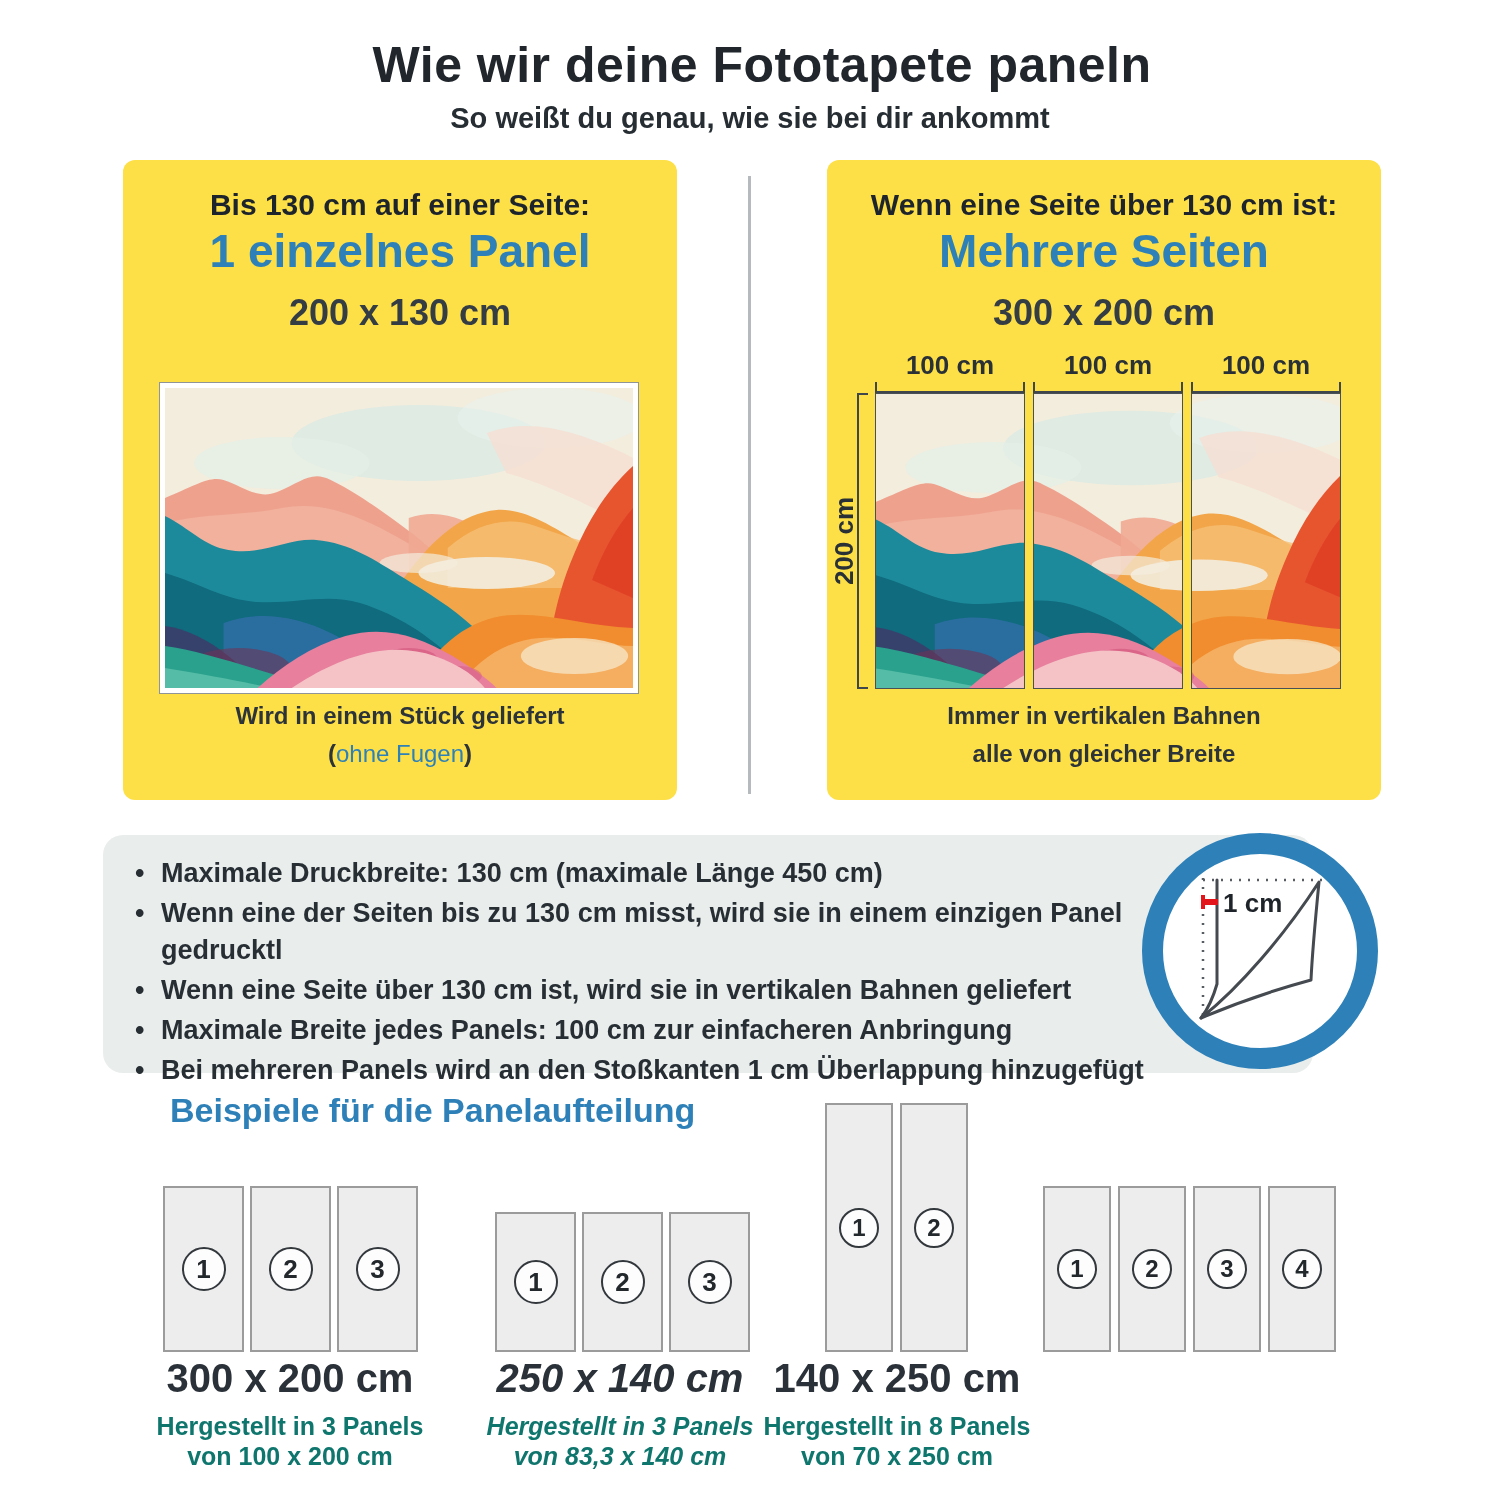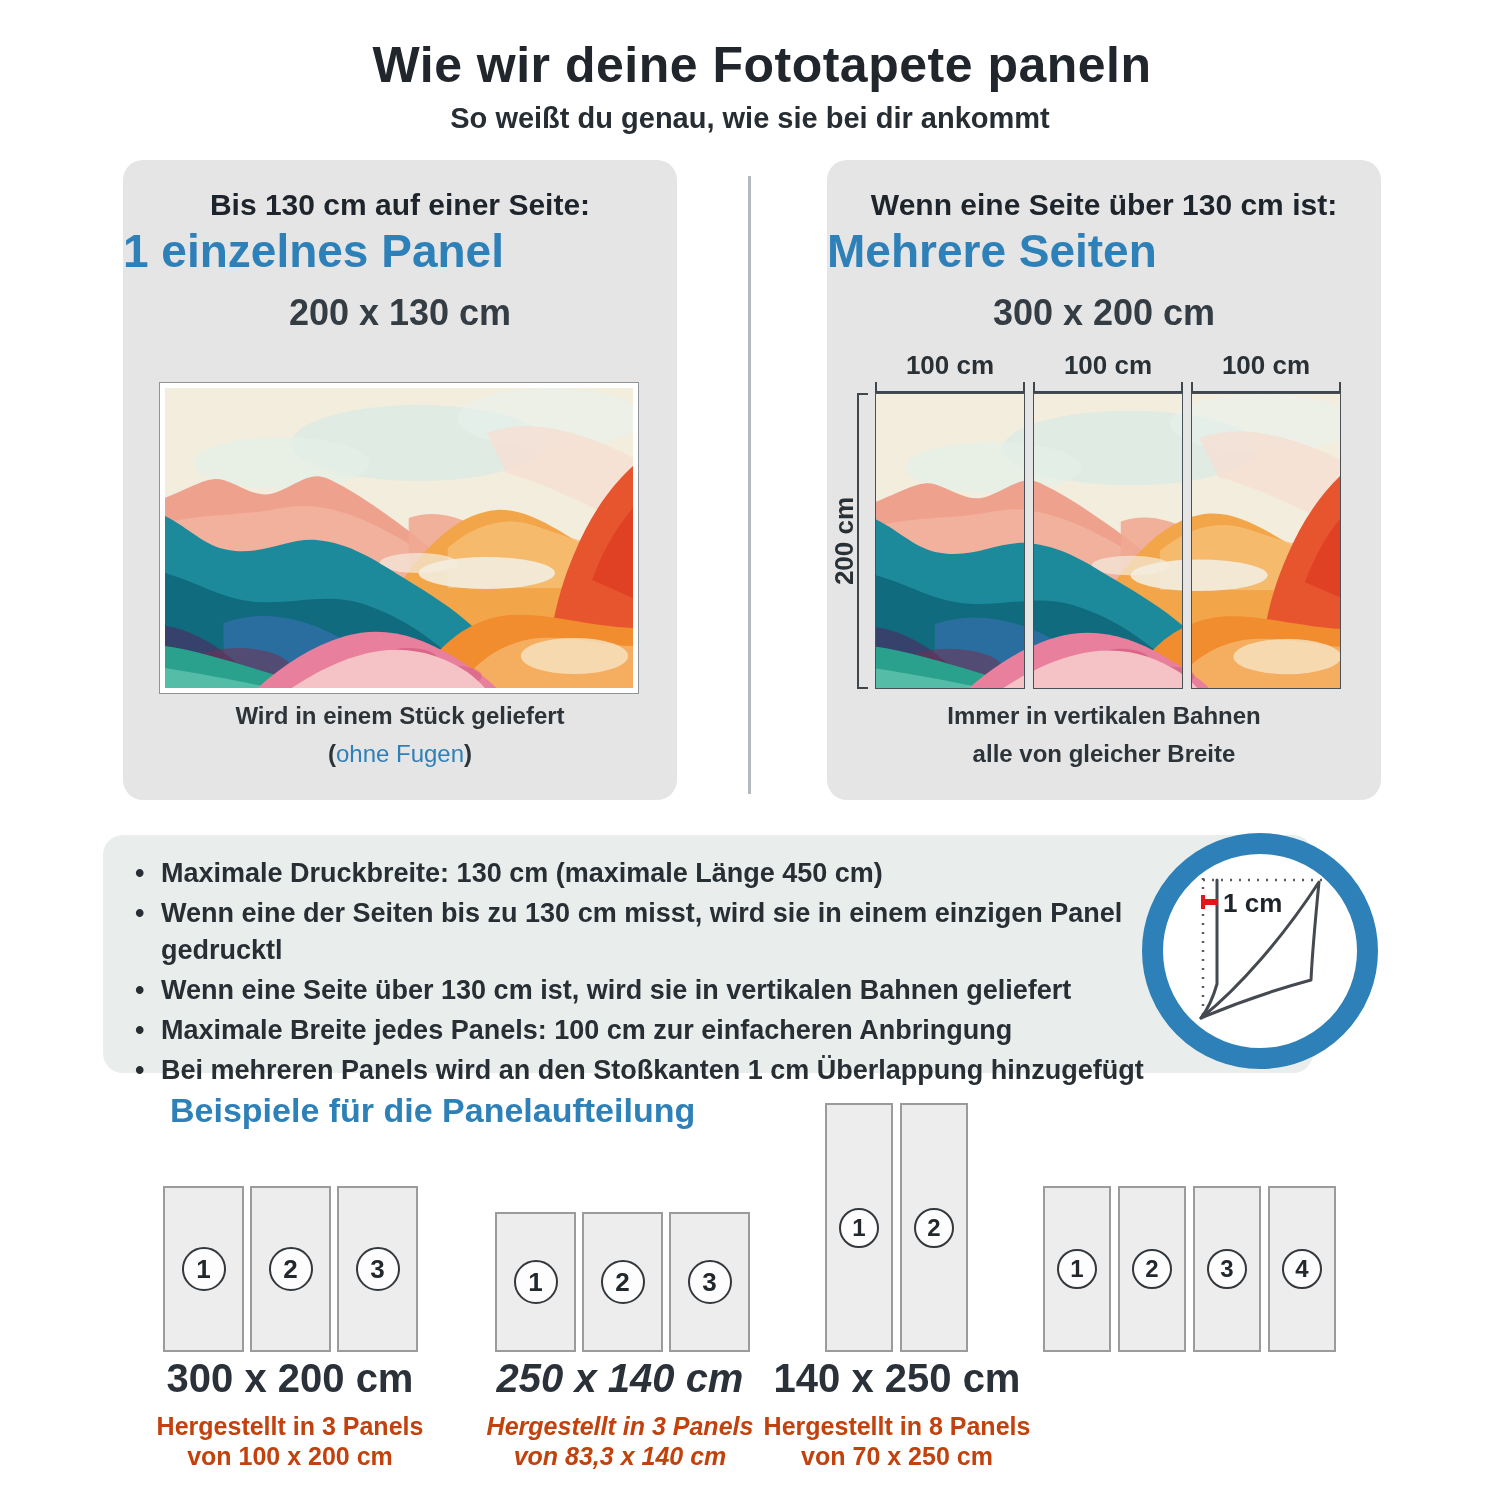--- a/index.html
+++ b/index.html
@@ -6,23 +6,23 @@
   .canvas{position:relative;width:1500px;height:1500px;background:#ffffff;overflow:hidden;
           font-family:"Liberation Sans",sans-serif;color:#232a31;}
   .abs{position:absolute;}
 
   
   .page-title{left:0;top:36px;width:1500px;text-align:center;font-size:50px;font-weight:bold;
               letter-spacing:.5px;color:#20262c;padding-left:12px;}
   .page-subtitle{left:0;top:102px;width:1500px;text-align:center;font-size:29px;font-weight:bold;color:#262d33;}
 
   
-  .card{background:#e5e5e5;border-radius:20px;width:554px;height:640px;}
+  .card{background:#fde047;border-radius:12px;width:554px;height:640px;}
   .card-cond{left:0;top:28px;width:100%;text-align:center;font-size:30px;font-weight:bold;color:#1d242b;}
-  .card-result{left:0;top:64px;width:100%;font-size:46px;font-weight:bold;color:#2e81b8;}
+  .card-result{left:0;top:64px;width:100%;text-align:center;font-size:46px;font-weight:bold;color:#2e81b8;}
   .card-size{left:0;top:132px;width:100%;text-align:center;font-size:36px;font-weight:bold;color:#343c44;}
   .card-cap{left:0;width:100%;text-align:center;font-size:24px;font-weight:600;color:#2c3339;}
   .cap-blue{color:#2e81b8;font-weight:normal;text-align:center;}
 
   .divider{left:748px;top:176px;width:3px;height:618px;background:#b4babd;}
 
   
   .art-frame{left:36px;top:222px;width:468px;height:300px;background:#ffffff;
              padding:5px;border:1px solid #8e9497;}
   .art-frame svg{display:block;width:468px;height:300px;}
@@ -53,21 +53,21 @@
   .ex-heading{left:170px;top:1091px;font-size:34px;font-weight:bold;color:#2e81b8;}
   .panel-row{display:flex;}
   .ex-panel{background:#ededee;border:2px solid #9b9b9b;box-sizing:border-box;
             display:flex;align-items:center;justify-content:center;}
   .num-circle{width:44px;height:44px;border-radius:50%;background:#fdfdfd;border:2px solid #33383d;
               box-sizing:border-box;display:flex;align-items:center;justify-content:center;
               font-size:26px;font-weight:bold;color:#23282d;}
   .narrow .num-circle{width:40px;height:40px;font-size:24px;}
   .ex-cap{text-align:center;}
   .ex-size{font-size:40px;font-weight:bold;color:#2a3138;}
-  .ex-sub{font-size:25px;font-weight:600;color:#c2410c;line-height:30px;}
+  .ex-sub{font-size:25px;font-weight:600;color:#0f766e;line-height:30px;}
   .ex-sub.first{margin-top:10px;}
 </style>
 </head>
 <body>
 
 <svg width="0" height="0" style="position:absolute" aria-hidden="true">
   <defs>
     <g id="artwork">
       <rect x="0" y="0" width="480" height="300" fill="#f3edde"></rect>
       <ellipse cx="260" cy="55" rx="130" ry="38" fill="#d9eae3" opacity="0.8"></ellipse>

